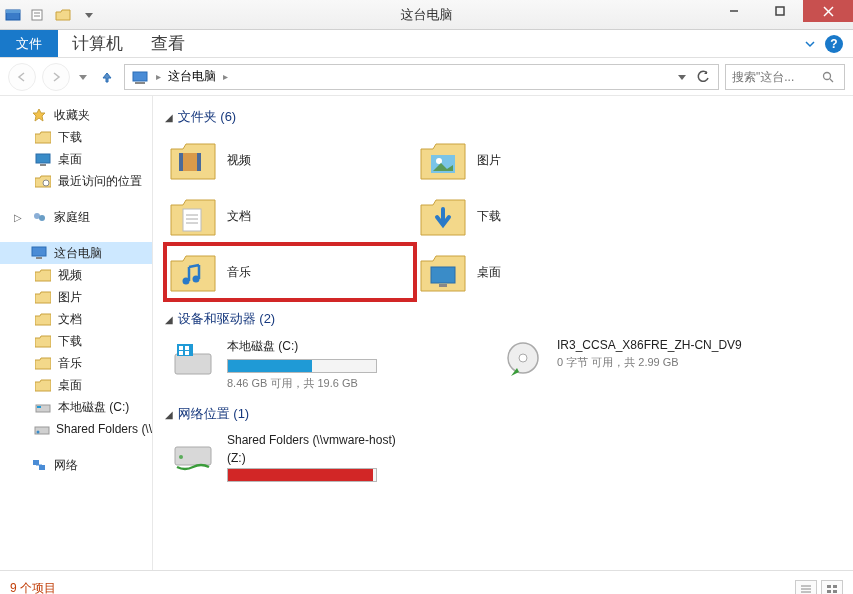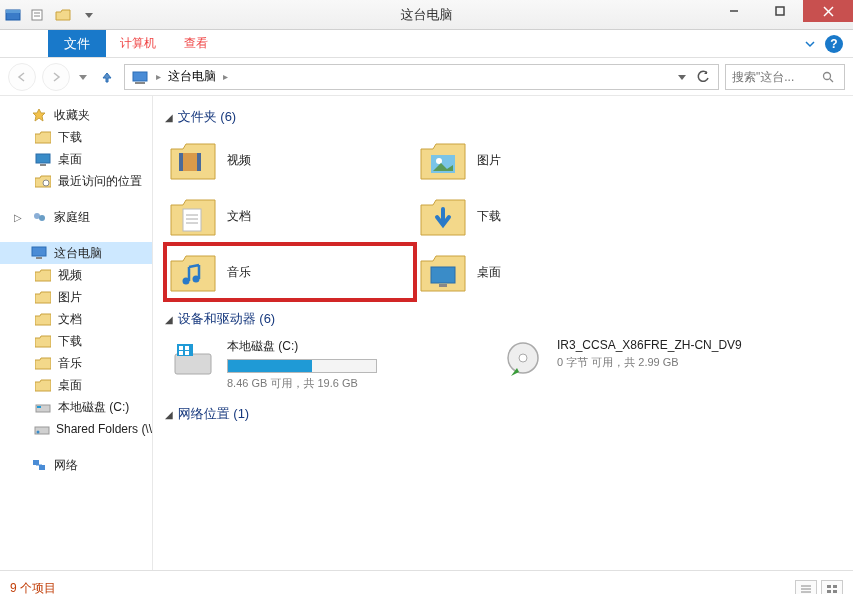--- a/index.html
+++ b/index.html
@@ -10,23 +10,23 @@
 .titlebar-left { display: flex; align-items: center; padding-left: 4px; gap: 4px; }
 .sys-icon { width: 18px; height: 18px; display: inline-flex; align-items: center; justify-content: center; }
 .qat-btn { width: 22px; height: 22px; display: flex; align-items: center; justify-content: center; }
 .titlebar-title { position: absolute; left: 50%; transform: translateX(-50%); color: #333; font-size: 13px; }
 .window-controls { margin-left: auto; display: flex; height: 100%; }
 .win-btn { width: 46px; height: 22px; display: flex; align-items: center; justify-content: center; }
 .win-btn.close { background: #c8504f; width: 50px; }
 .win-btn.close svg { stroke: #fff; }
 
 
-.ribbon { height: 28px; background: #fff; display: flex; align-items: stretch; border-bottom: 1px solid #e0e0e0; padding-left: 48px; }
+.ribbon { height: 28px; background: #fff; display: flex; align-items: stretch; border-bottom: 1px solid #e0e0e0; }
 .ribbon-file { background: #1979ca; color: #fff; padding: 0 16px; display: flex; align-items: center; font-size: 13px; }
-.ribbon-tab { padding: 0 14px; display: flex; align-items: center; color: #ef4444; font-size: 12px; }
+.ribbon-tab { padding: 0 14px; display: flex; align-items: center; color: #404040; font-size: 17px; }
 .ribbon-right { margin-left: auto; display: flex; align-items: center; padding-right: 10px; gap: 10px; }
 .help-icon { width: 18px; height: 18px; border-radius: 50%; background: #1979ca; color: #fff; display: flex; align-items: center; justify-content: center; font-size: 12px; font-weight: bold; }
 
 
 .addr-row { height: 38px; display: flex; align-items: center; padding: 4px 8px; gap: 6px; border-bottom: 1px solid #e8e8e8; }
 .nav-btn { width: 28px; height: 28px; border: 1px solid #ddd; border-radius: 50%; display: flex; align-items: center; justify-content: center; background: #fcfcfc; }
 .nav-btn.disabled { opacity: .55; }
 .nav-dd { width: 14px; display:flex; align-items:center; justify-content:center; }
 .up-btn { width: 22px; height: 22px; display: flex; align-items: center; justify-content: center; }
 .addr-box { flex: 1; height: 26px; border: 1px solid #c9c9c9; display: flex; align-items: center; padding: 0 4px; background: #fff; }
@@ -409,21 +409,21 @@
               <rect x="12" y="16" width="24" height="16" fill="#3a8cc8" stroke="#2a6ca8"></rect>
               <rect x="20" y="33" width="8" height="3" fill="#888"></rect>
             </svg>
           </div>
           <div class="folder-label">桌面</div>
         </div>
       </div>
 
     <div class="section-header">
         <span class="tri">◢</span>
-        <span>设备和驱动器 (6)</span>
+        <span>设备和驱动器 (2)</span>
       </div>
     <div class="devices-row">
       <div class="device-item">
         <div class="device-thumb">
             <svg width="44" height="40">
               <rect x="4" y="14" width="36" height="20" rx="2" fill="#d8d8d8" stroke="#aaa"></rect>
               <rect x="6" y="4" width="16" height="12" fill="#1f9ad6"></rect>
               <rect x="8" y="6" width="4" height="4" fill="#fff"></rect>
               <rect x="14" y="6" width="4" height="4" fill="#fff"></rect>
               <rect x="8" y="11" width="4" height="4" fill="#fff"></rect>
@@ -450,20 +450,38 @@
           <div class="device-name" style="margin-bottom:3px">IR3_CCSA_X86FRE_ZH-CN_DV9</div>
           <div class="device-sub">0 字节 可用，共 2.99 GB</div>
         </div>
       </div>
     </div>
 
     <div class="section-header">
         <span class="tri">◢</span>
         <span>网络位置 (1)</span>
       </div>
+    <div class="network-row">
+      <div class="device-item">
+        <div class="device-thumb">
+            <svg width="44" height="40">
+              <rect x="4" y="12" width="36" height="18" rx="2" fill="#d8d8d8" stroke="#aaa"></rect>
+              <path d="M6 32 Q14 36 22 32 Q30 28 38 32" fill="none" stroke="#3a9c3a" stroke-width="2.5"></path>
+              <circle cx="10" cy="22" r="2" fill="#5aac5a"></circle>
+            </svg>
+          </div>
+        <div class="device-info">
+          <div class="device-name">Shared Folders (\\vmware-host)</div>
+          <div class="device-name" style="margin-bottom:3px">(Z:)</div>
+          <div class="device-bar">
+              <div class="device-bar-fill" style="width:98%;background:#d22626"></div>
+            </div>
+        </div>
+      </div>
+    </div>
   </div>
 </div>
 
 <div class="statusbar">
   <span>9 个项目</span>
   <div class="status-right">
     <div class="view-btn">
         <svg width="12" height="10">
           <line x1="1" y1="2" x2="11" y2="2" stroke="#888"></line>
           <line x1="1" y1="5" x2="11" y2="5" stroke="#888"></line>

